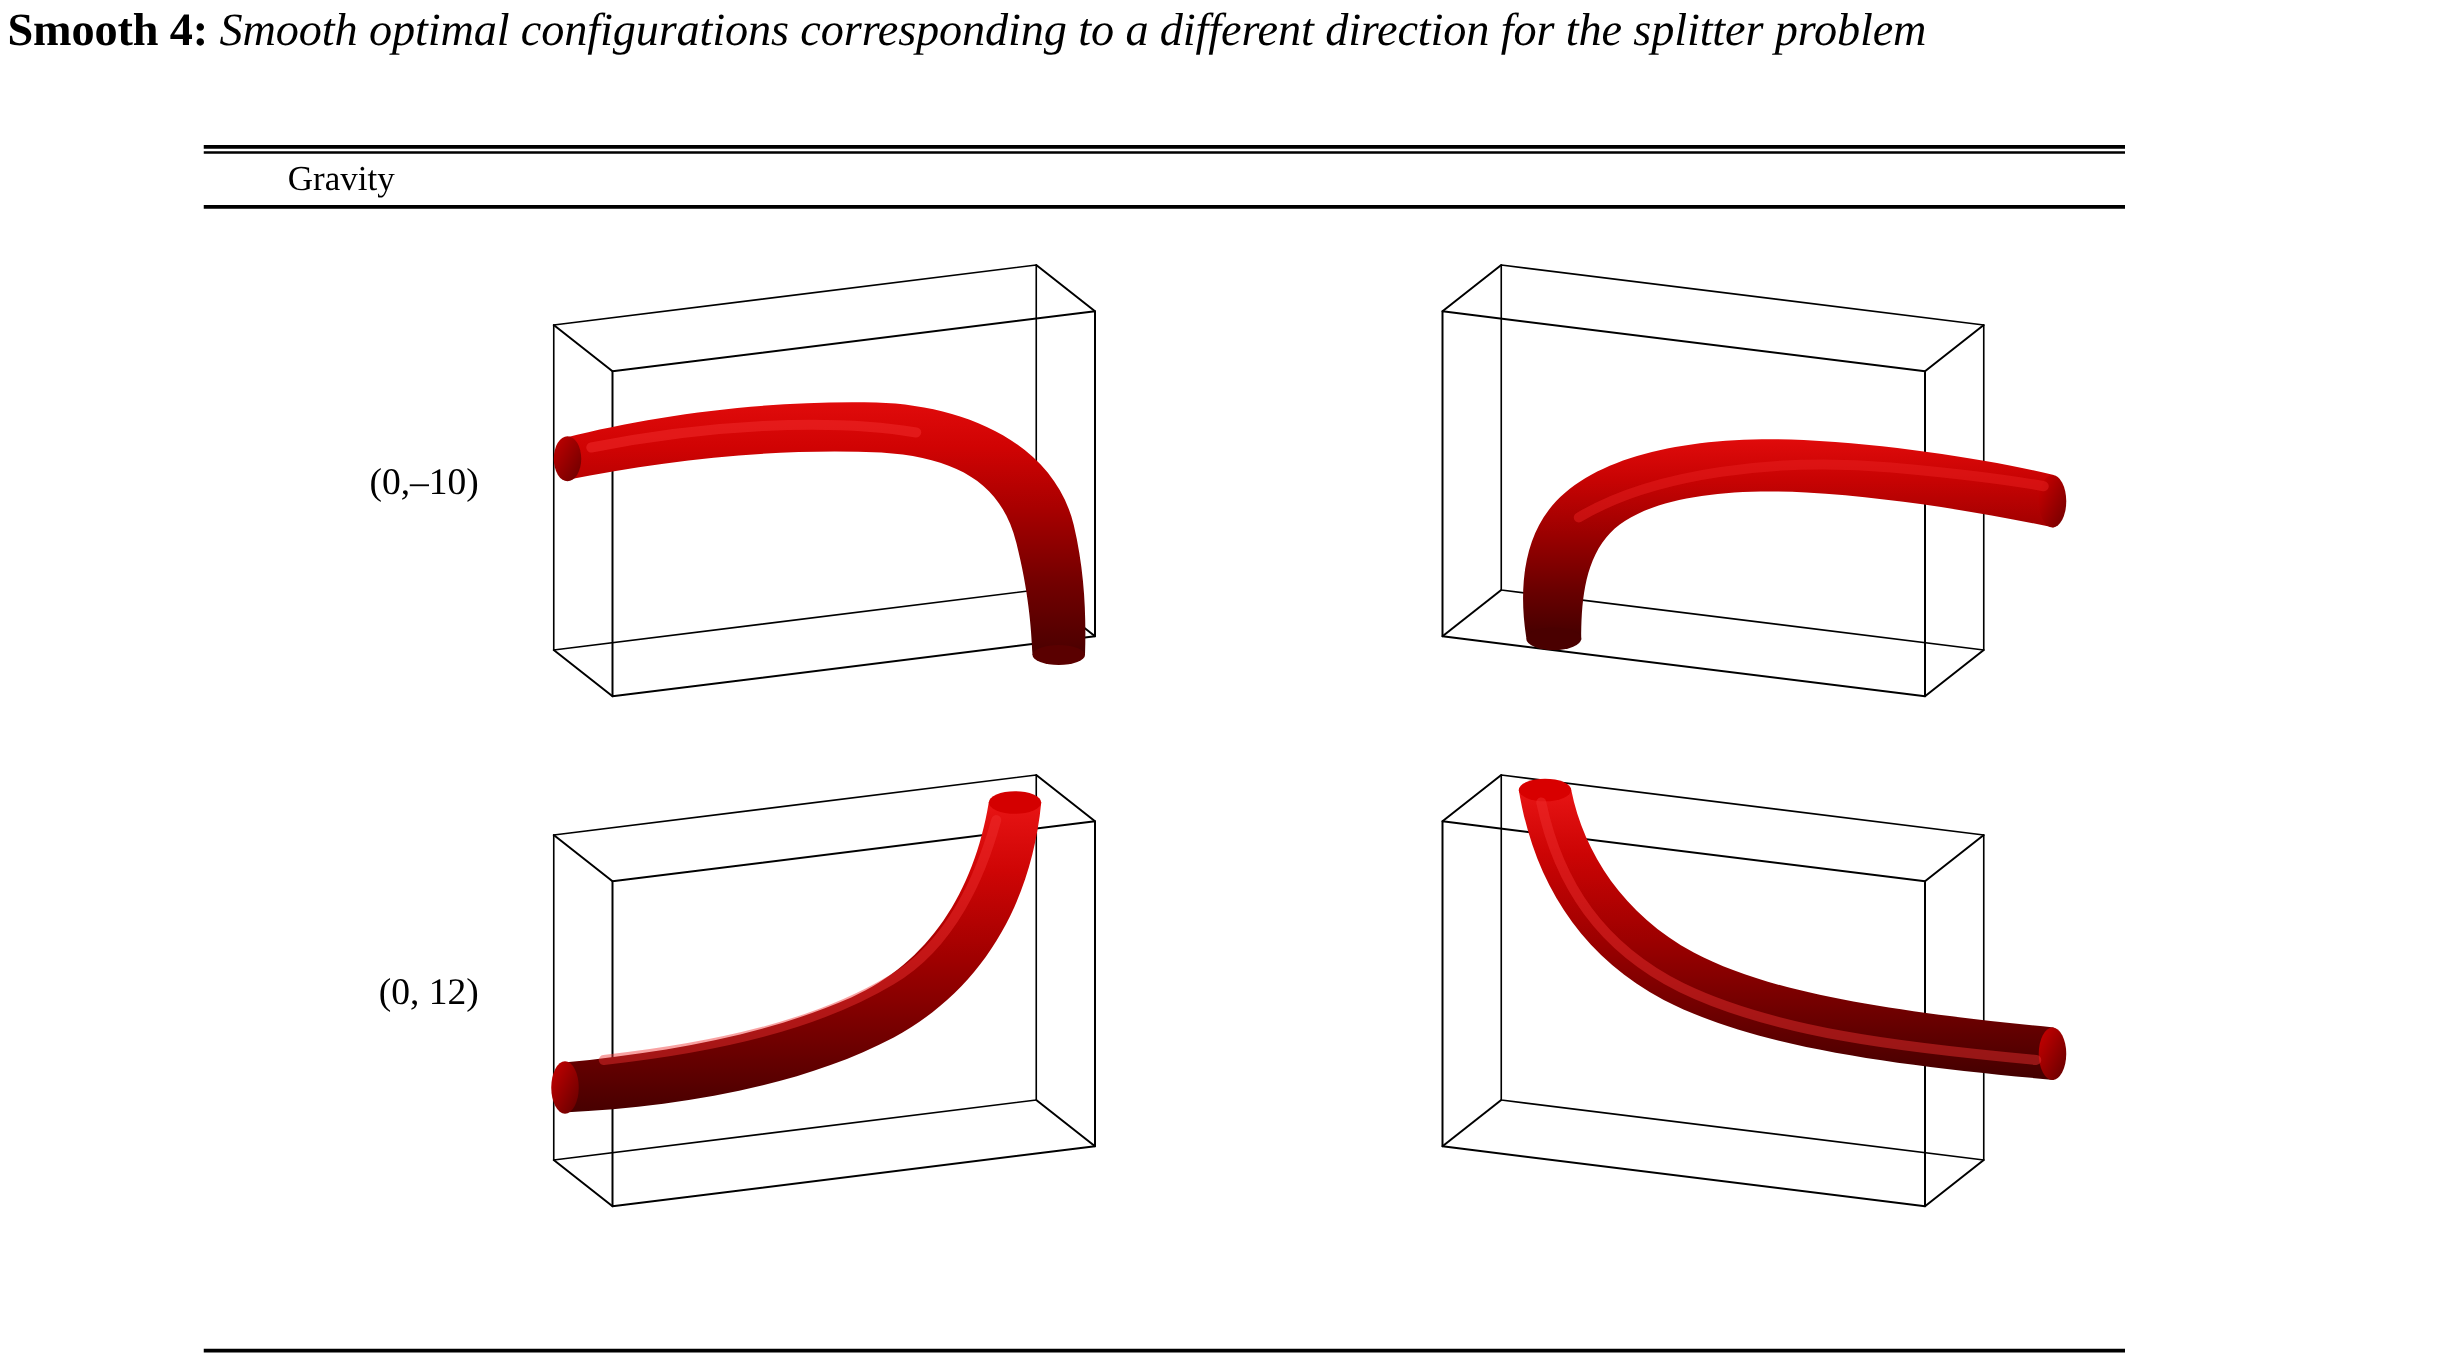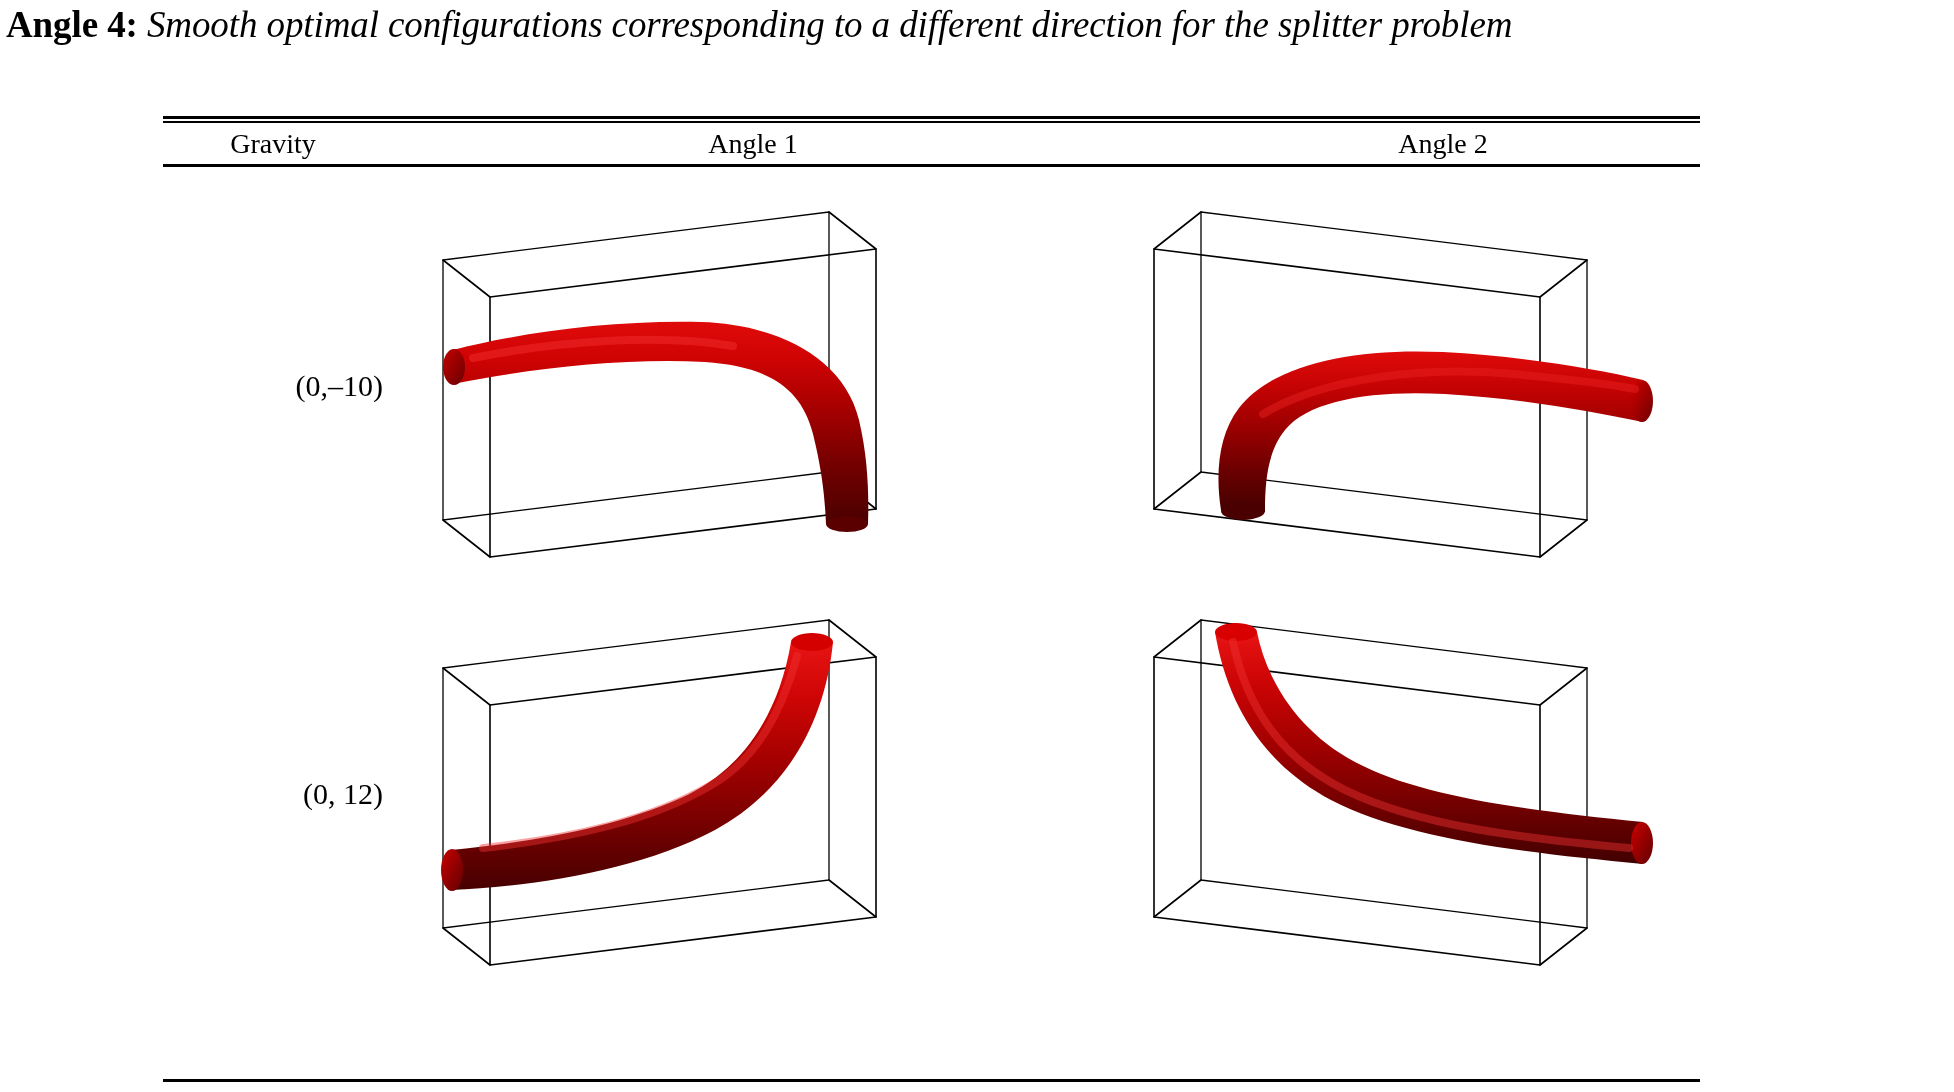--- a/index.html
+++ b/index.html
@@ -119,34 +119,32 @@
     stroke-linejoin: round;
   }
   .wire-back {
     stroke-width: 1.3;
   }
 </style>
 </head>
 <body>
 
 <div class="caption">
-  <span class="caption-label">Angle 4:</span><span class="caption-text"> Smooth optimal configurations corresponding to a different direction for the splitter problem</span>
+  <span class="caption-label">Smooth 4:</span><span class="caption-text"> Smooth optimal configurations corresponding to a different direction for the splitter problem</span>
 </div>
 
 <div class="table-wrap">
 
   <div class="rule rule-top"></div>
   <div class="rule rule-top2"></div>
   <div class="rule rule-mid"></div>
   <div class="rule rule-bottom"></div>
 
   <div class="header-row">
     <div class="th th-gravity">Gravity</div>
-    <div class="th th-angle1">Angle 1</div>
-    <div class="th th-angle2">Angle 2</div>
   </div>
 
   <div class="row row-1">
 
     <div class="row-label">(0,–10)</div>
 
     <div class="cell cell-a1">
       <svg viewBox="0 0 560 420" preserveAspectRatio="xMidYMid meet">
         <defs>
           <linearGradient id="tube-r1a1" x1="0" y1="0" x2="0" y2="1">

